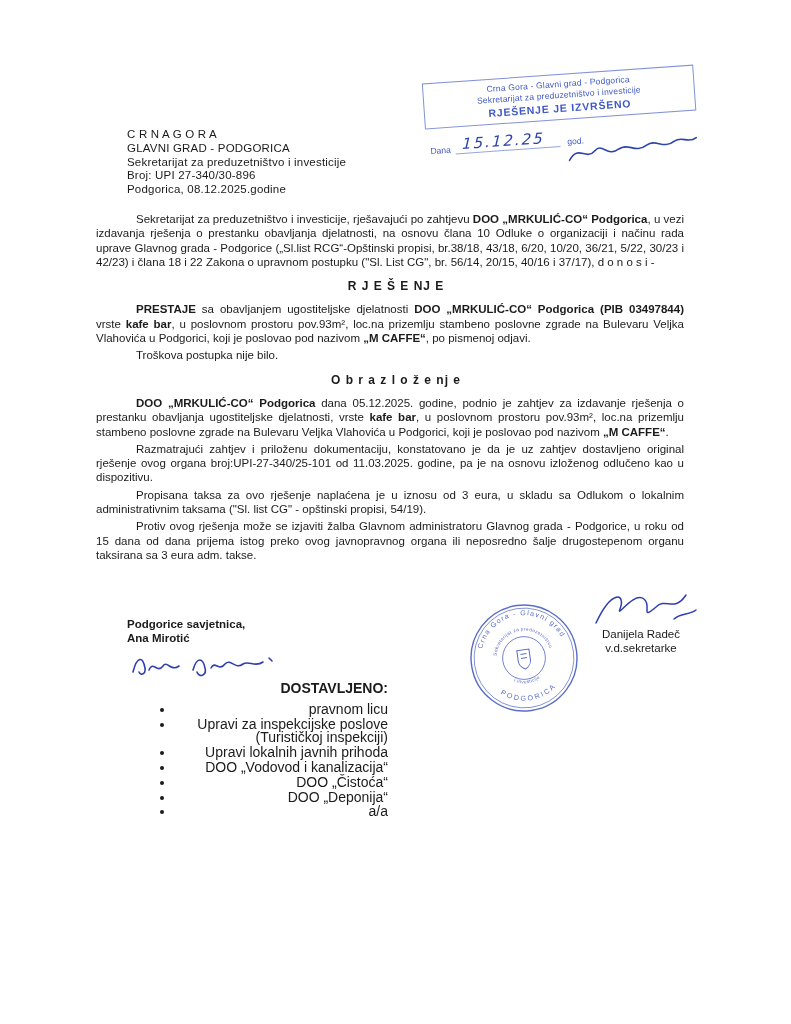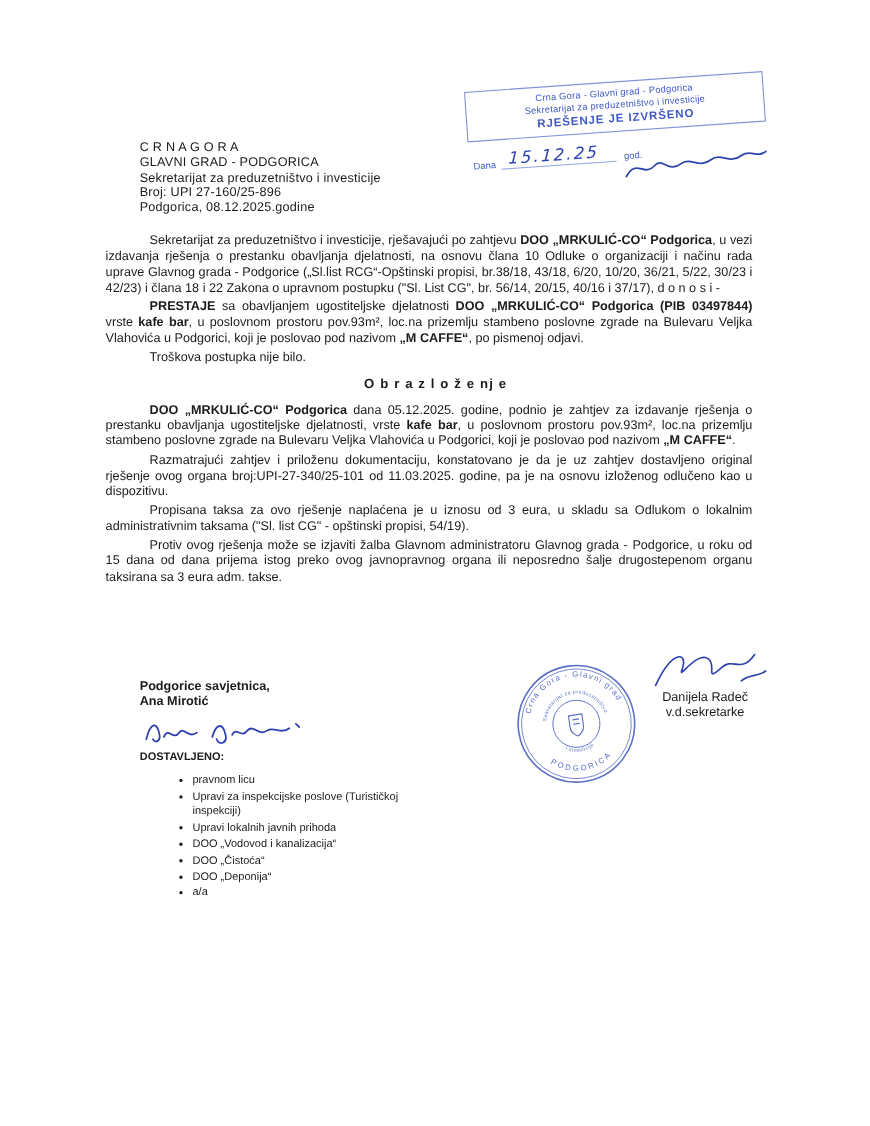--- a/index.html
+++ b/index.html
@@ -24,35 +24,35 @@
   .para{margin:0 12px 3px 0;text-indent:40px;}
   .title{font-weight:bold;text-align:center;text-indent:0;font-size:12px;letter-spacing:1px;margin:10px 0 9px;}
   .b{font-weight:bold;}
   
   .sig-left{position:absolute;left:127px;top:617px;font-weight:bold;font-size:11.5px;line-height:14px;}
   .sig-left svg{display:block;margin-top:3px;}
   .sig-right{position:absolute;left:566px;top:583px;width:150px;text-align:center;font-weight:normal;font-size:11.5px;line-height:14px;}
   .sig-right svg{display:block;margin:0 auto -2px;}
   .seal{position:absolute;left:468px;top:602px;transform:rotate(-8deg);opacity:.9;}
   
-  .delivery{position:absolute;left:127px;top:682px;font-size:10px;line-height:13.8px;}
+  .delivery{position:absolute;left:127px;top:682px;font-size:14px;line-height:13.8px;text-align:right;}
   .delivery .dt{font-weight:bold;margin:0 0 7px 0;}
   .delivery ul{margin:0;padding-left:36px;width:225px;list-style:disc;}
   .delivery li{margin:0 0 1px 12px;}
 </style>
 </head>
 <body>
 
 <div class="page">
 
   <div class="hdr">
     <div>C R N A   G O R A</div>
     <div>GLAVNI GRAD - PODGORICA</div>
     <div>Sekretarijat za preduzetništvo i investicije</div>
-    <div>Broj: UPI 27-160/25-896</div>
+    <div>Broj: UPI 27-340/30-896</div>
     <div>Podgorica, 08.12.2025.godine</div>
   </div>
 
   <div class="stamp">
     <div class="sbox">
       <div class="s1">Crna Gora - Glavni grad - Podgorica</div>
       <div class="s2">Sekretarijat za preduzetništvo i investicije</div>
       <div class="s3">RJEŠENJE JE IZVRŠENO</div>
     </div>
     <div class="sdate">
@@ -61,20 +61,21 @@
       <span>god.</span>
       <svg class="ssig" width="140" height="30" viewBox="0 0 140 30">
         <path d="M6 22 C16 6, 22 24, 32 14 C40 6, 44 22, 56 14 C66 8, 72 20, 84 12 C94 6, 100 18, 112 10 C120 5, 126 14, 134 8" fill="none" stroke="#2e44ad" stroke-width="1.6" stroke-linecap="round"></path>
       </svg>
     </div>
   </div>
 
   <div class="bodytxt">
     <p class="para"><span>Sekretarijat za preduzetništvo i investicije, rješavajući po zahtjevu </span><span class="b">DOO „MRKULIĆ-CO“ Podgorica</span><span>, u vezi izdavanja rješenja o prestanku obavljanja djelatnosti, na osnovu člana 10 Odluke o organizaciji i načinu rada uprave Glavnog grada - Podgorice („Sl.list RCG“-Opštinski propisi, br.38/18, 43/18, 6/20, 10/20, 36/21, 5/22, 30/23 i 42/23) i člana 18 i 22 Zakona o upravnom postupku ("Sl. List CG", br. 56/14, 20/15, 40/16 i 37/17), d o n o s i -</span></p>
 
+    <div class="title">R J E Š E NJ E</div>
 
     <p class="para"><span class="b">PRESTAJE</span><span> sa obavljanjem ugostiteljske djelatnosti </span><span class="b">DOO „MRKULIĆ-CO“ Podgorica (PIB 03497844)</span><span> vrste </span><span class="b">kafe bar</span><span>, u poslovnom prostoru pov.93m², loc.na prizemlju stambeno poslovne zgrade na Bulevaru Veljka Vlahovića u Podgorici, koji je poslovao pod nazivom </span><span class="b">„M CAFFE“</span><span>, po pismenoj odjavi.</span></p>
 
     <p class="para">Troškova postupka nije bilo.</p>
 
     <div class="title">O b r a z l o ž e nj e</div>
 
     <p class="para"><span class="b">DOO „MRKULIĆ-CO“ Podgorica</span><span> dana 05.12.2025. godine, podnio je zahtjev za izdavanje rješenja o prestanku obavljanja ugostiteljske djelatnosti, vrste </span><span class="b">kafe bar</span><span>, u poslovnom prostoru pov.93m², loc.na prizemlju stambeno poslovne zgrade na Bulevaru Veljka Vlahovića u Podgorici, koji je poslovao pod nazivom </span><span class="b">„M CAFFE“</span><span>.</span></p>
 
     <p class="para">Razmatrajući zahtjev i priloženu dokumentaciju, konstatovano je da je uz zahtjev dostavljeno original rješenje ovog organa broj:UPI-27-340/25-101 od 11.03.2025. godine, pa je na osnovu izloženog odlučeno kao u dispozitivu.</p>

